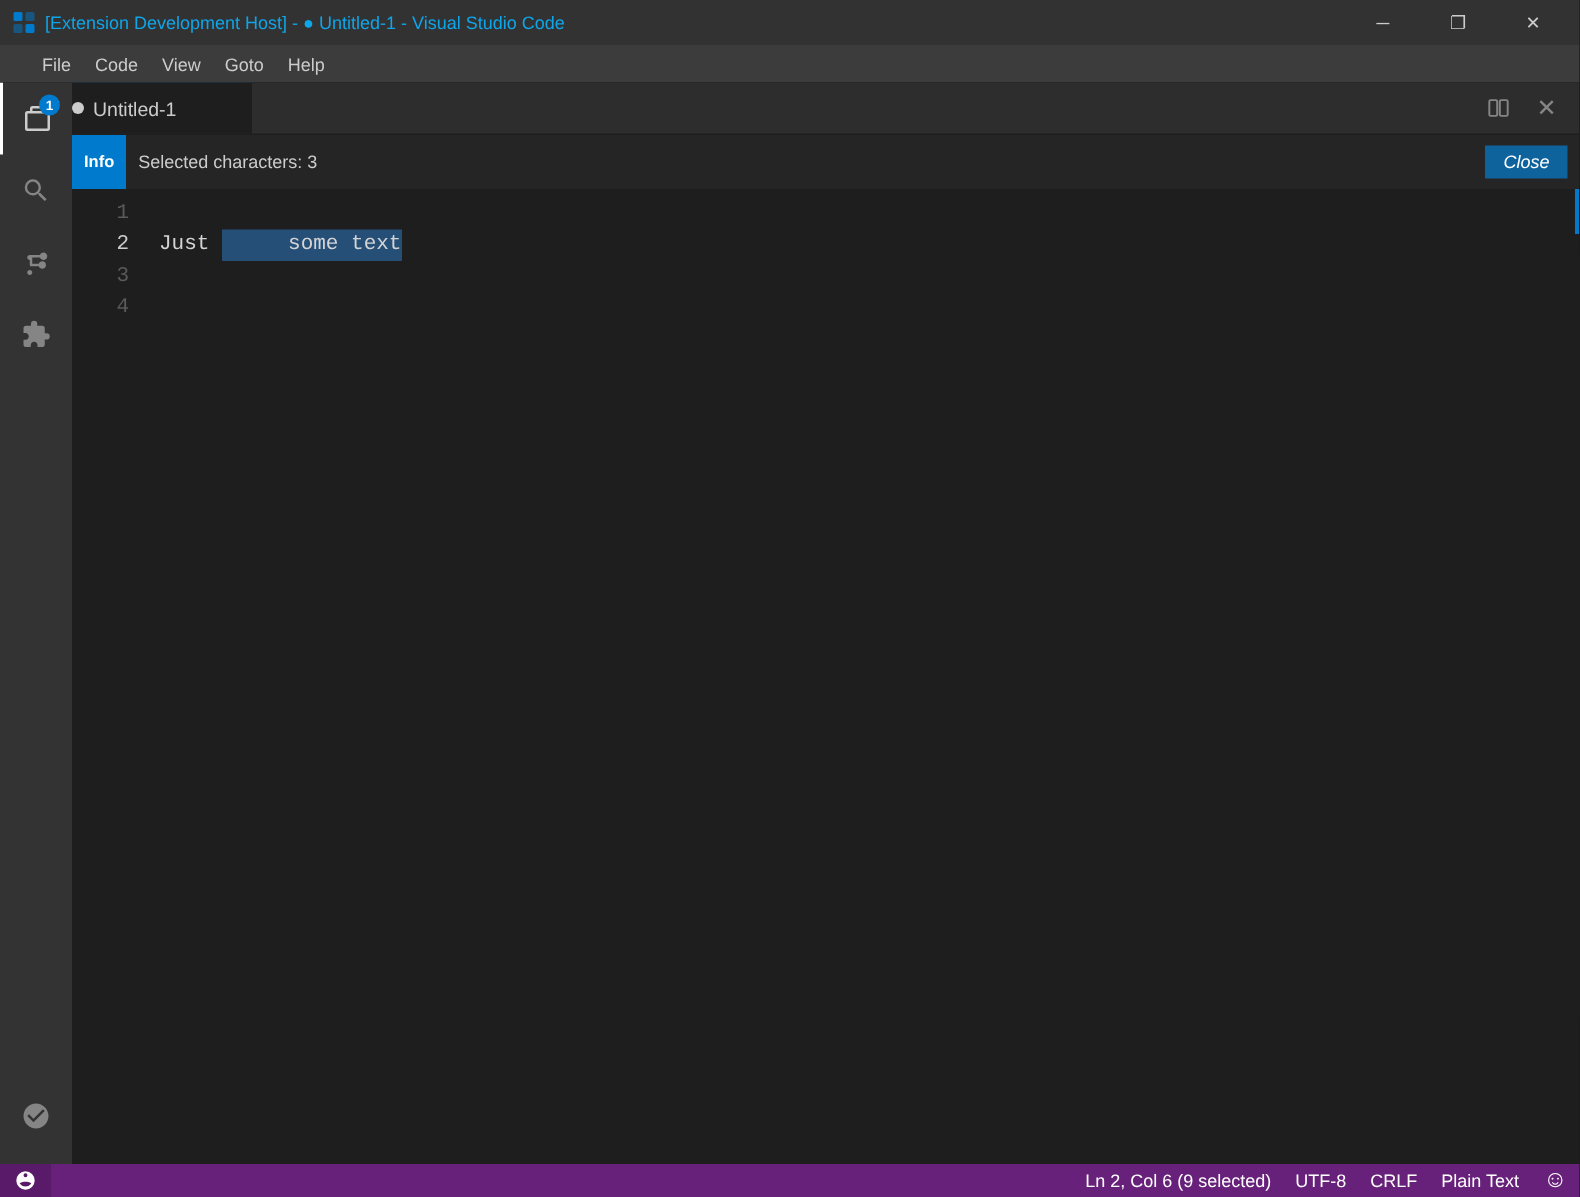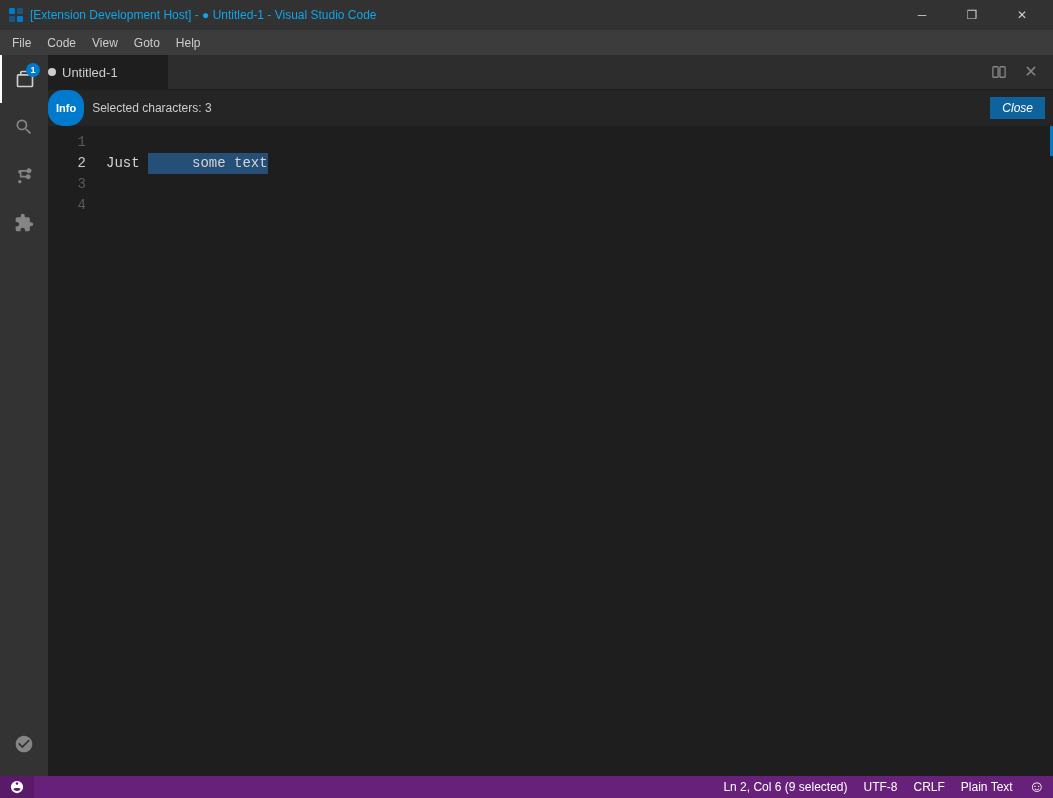--- a/index.html
+++ b/index.html
@@ -45,21 +45,21 @@
       background: transparent;
       border: none;
     }
 
     
     #menu-bar {
       height: 25px;
       background: #3c3c3c;
       display: flex;
       align-items: center;
-      padding: 0 4px;
+      padding: 0 20px;
       flex-shrink: 0;
     }
     .menu-item {
       padding: 2px 8px;
       font-size: 12px;
       color: #cccccc;
       cursor: pointer;
       height: 100%;
       display: flex;
       align-items: center;
@@ -204,21 +204,20 @@
       background: #007acc;
       color: white;
       font-size: 11px;
       font-weight: bold;
       padding: 2px 8px;
       height: 100%;
       display: flex;
       align-items: center;
       margin-right: 8px;
       flex-shrink: 0;
-      border-radius: 15px;
     }
     #notif-message {
       color: #cccccc;
       font-size: 12px;
       flex: 1;
     }
     #notif-close-btn {
       background: #0e639c;
       color: white;
       border: none;

